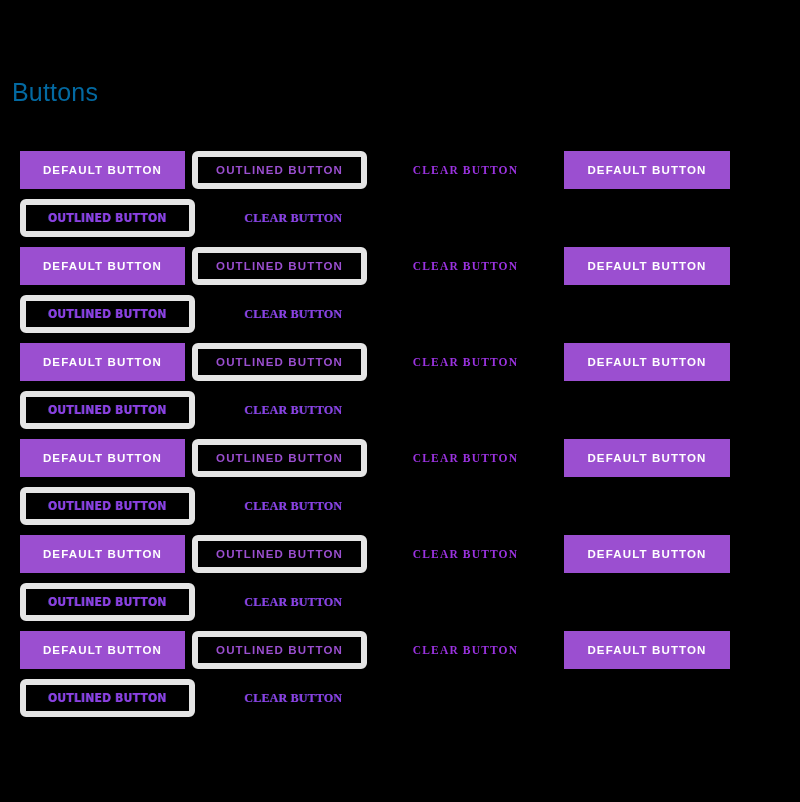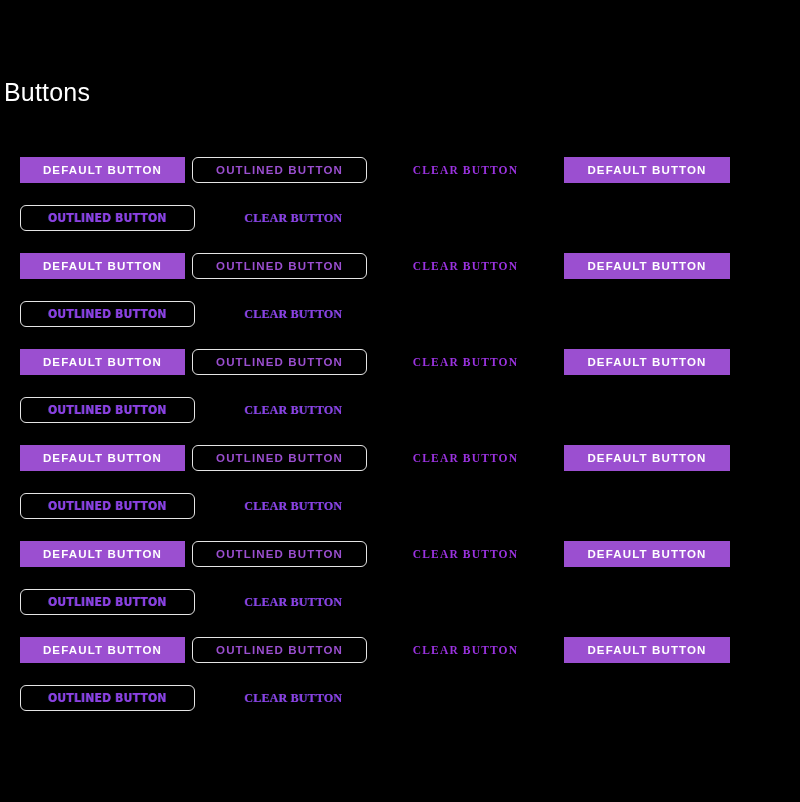--- a/index.html
+++ b/index.html
@@ -19,27 +19,27 @@
 
   .page {
     position: absolute;
     inset: 0;
     background: #000000;
   }
 
   
   .page-title {
     position: absolute;
-    left: 4px;
+    left: 12px;
     top: 75px;
     font-family: "Liberation Sans", sans-serif;
     font-size: 25px;
     font-weight: 400;
     letter-spacing: 0.2px;
-    color: #ffffff;
+    color: #0369a1;
     line-height: 34px;
     white-space: nowrap;
     text-align: right;
   }
 
   
   .rack {
     position: absolute;
     left: 20px;
     top: 150px;
@@ -65,21 +65,21 @@
   .narrow .slot-outlined-c { width: 175px; margin-right: 35px; }
   .narrow .slot-clear-c    { width: 127px; }
 
   
   .btn {
     display: flex;
     align-items: center;
     justify-content: center;
     box-sizing: border-box;
     width: 100%;
-    height: 26px;
+    height: 38px;
     border: 0;
     background: transparent;
     cursor: pointer;
     text-transform: uppercase;
     white-space: nowrap;
     padding: 0 10px;
     outline: none;
   }
 
   
@@ -100,21 +100,21 @@
     text-shadow: -0.6px 0 rgba(90,110,255,0.55);
   }
 
   .btn-default {
     background: #9b4fd0;
     color: #ffffff;
   }
   .btn-outlined {
     background: transparent;
     color: #9b4fd0;
-    border: 1px solid #e5e5e5;
+    border: 6px solid #e5e5e5;
     border-radius: 6px;
   }
   .btn-clear {
     background: transparent;
     color: #9b33e0;
     font-family: Liberation Serif, serif;
   }
   .f-condensed.btn-outlined,
   .f-condensed.btn-clear { color: #8f3fe0; }
 

